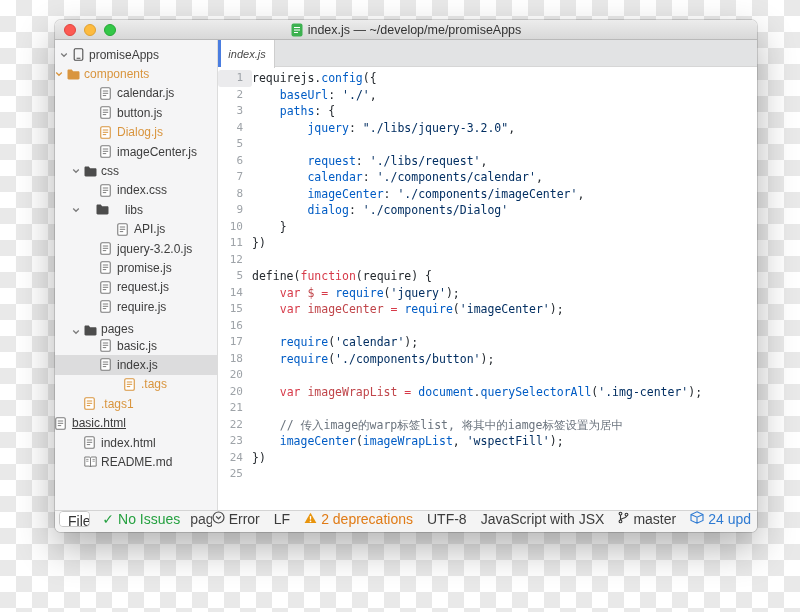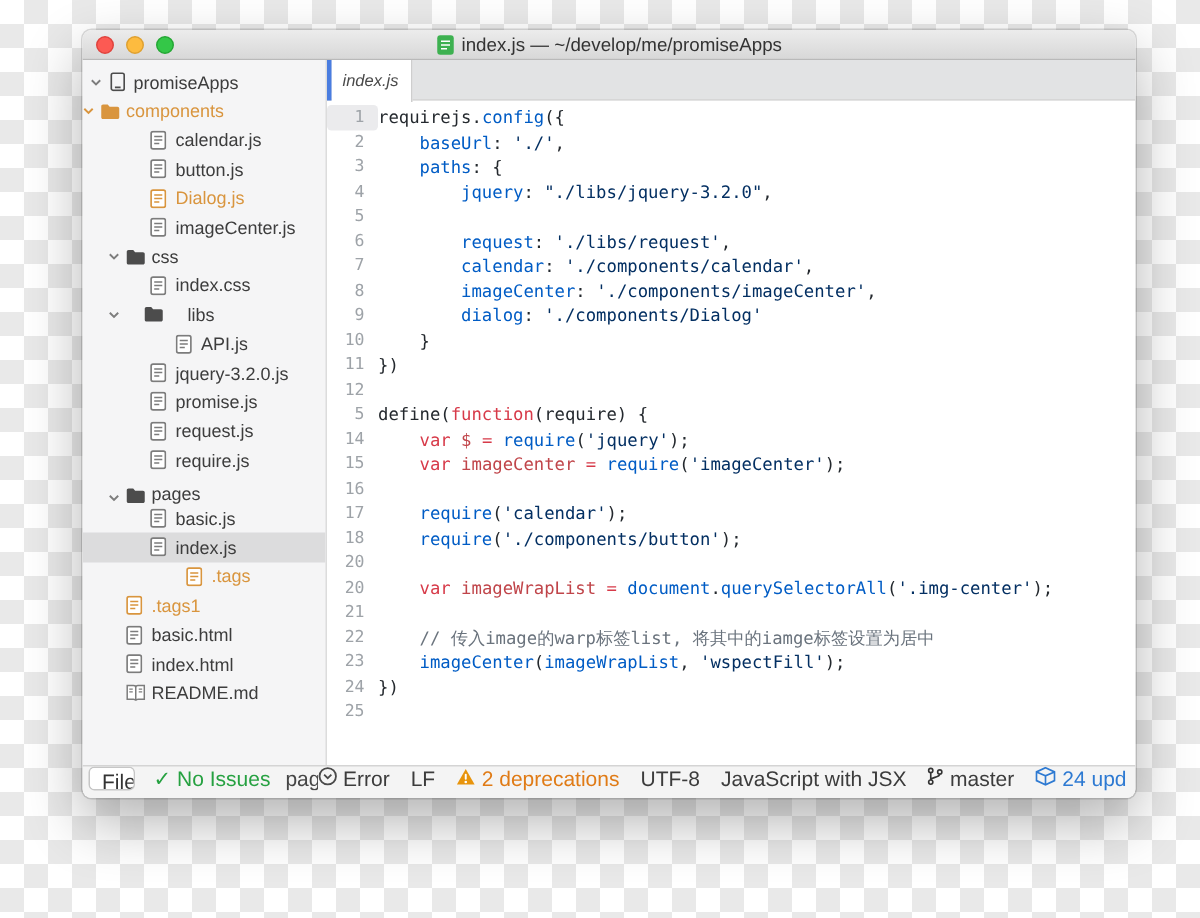--- a/index.html
+++ b/index.html
@@ -286,21 +286,21 @@
         </div>
         <div class="trow mod" style="padding-left: 29px;">
           <span class="ticon file">
             <svg width="11" height="13" viewBox="0 0 11 13">
               <rect x="0.75" y="0.75" width="9.5" height="11.5" rx="1.3" fill="#fff" stroke="currentColor" stroke-width="1.1"></rect>
               <path d="M2.8 4h5.4M2.8 6.3h5.4M2.8 8.6h3.4" stroke="currentColor" stroke-width="1"></path>
             </svg>
           </span>
           <span class="tlabel">.tags1</span>
         </div>
-        <div class="trow" style="padding-left: 29px;">
+        <div class="trow" style=" text-decoration: underline;">
           <span class="ticon file">
             <svg width="11" height="13" viewBox="0 0 11 13">
               <rect x="0.75" y="0.75" width="9.5" height="11.5" rx="1.3" fill="#fff" stroke="currentColor" stroke-width="1.1"></rect>
               <path d="M2.8 4h5.4M2.8 6.3h5.4M2.8 8.6h3.4" stroke="currentColor" stroke-width="1"></path>
             </svg>
           </span>
           <span class="tlabel">basic.html</span>
         </div>
         <div class="trow" style="padding-left: 29px;">
           <span class="ticon file">

